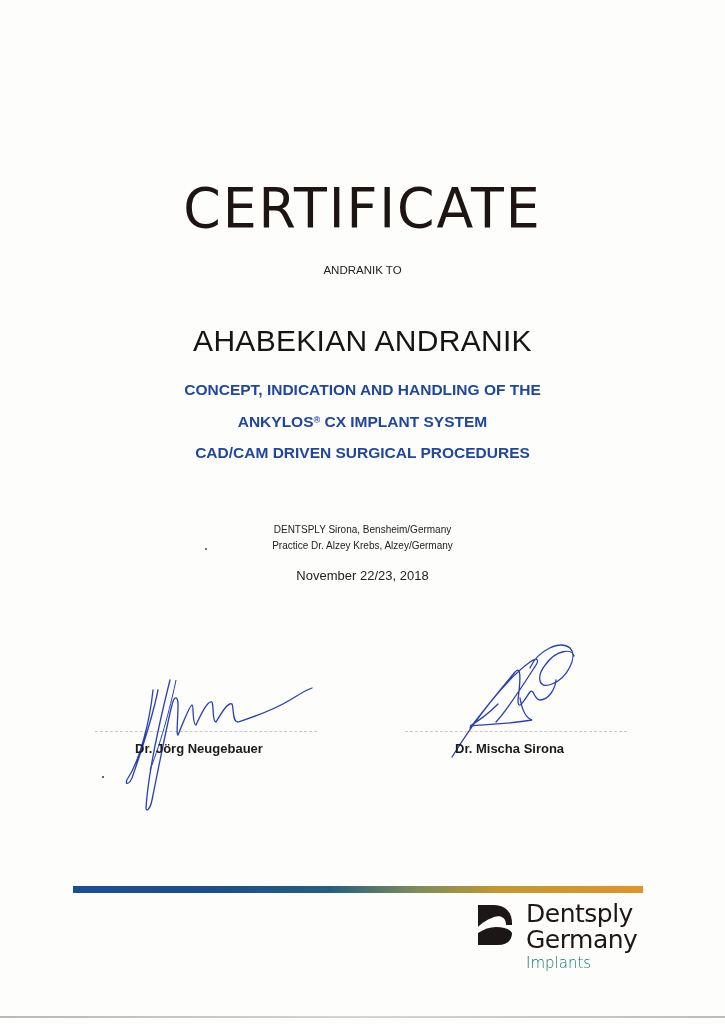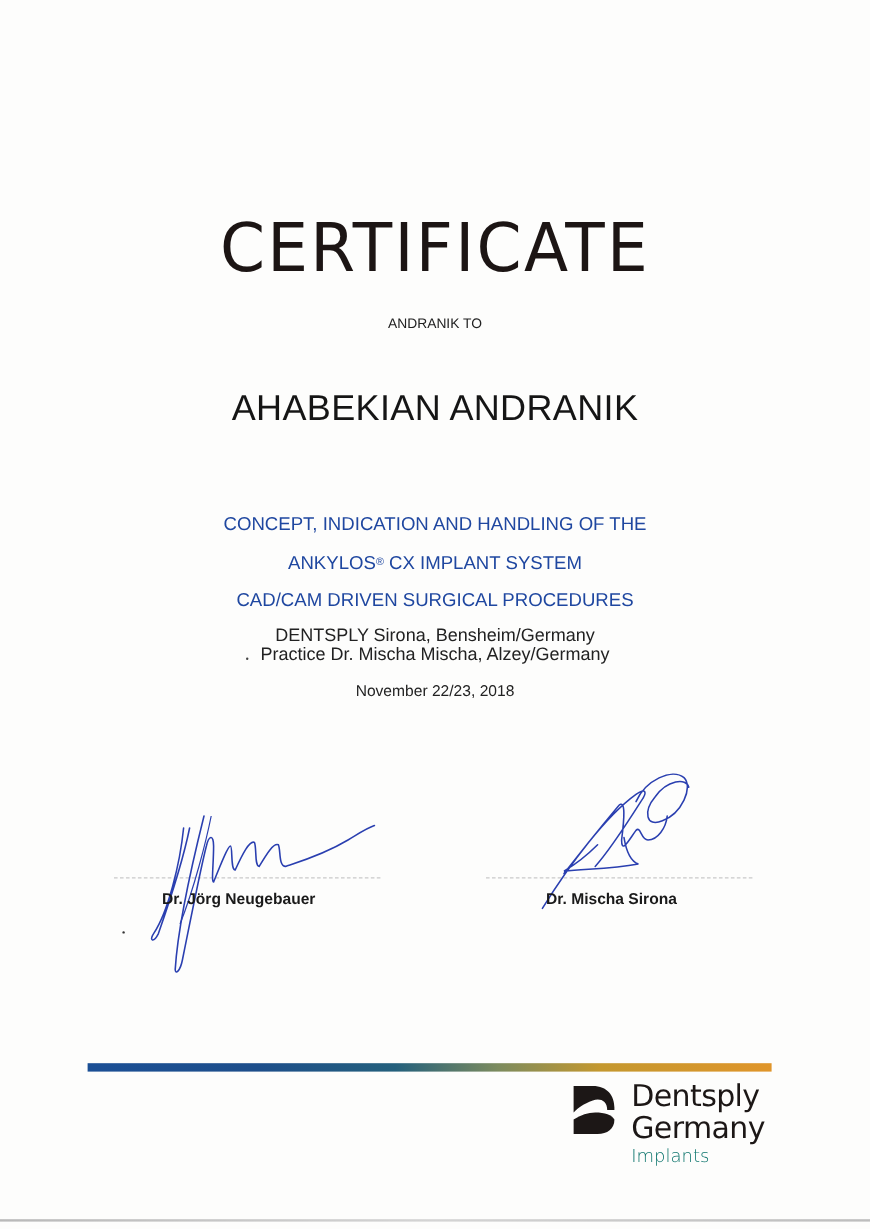--- a/index.html
+++ b/index.html
@@ -13,26 +13,26 @@
     .center { left: 0; width: 725px; text-align: center; }
 
     .title {
       top: 176px; font-size: 56px; letter-spacing: 2px; font-weight: 400;
       color: #1c1514; line-height: 64px;
       font-family: "DejaVu Sans", sans-serif;
       transform: scaleX(0.96);
     }
     .awarded { top: 264px; font-size: 11.5px; color: #222; }
     .recipient { top: 323px; font-size: 30px; color: #151515; line-height: 36px; letter-spacing: 0.3px; }
-    .course { font-size: 15.5px; font-weight: 400; color: #1f47a0; line-height: 20px; margin-top: 48px; }
+    .course { font-size: 15.5px; font-weight: 700; color: #1f47a0; line-height: 20px; }
     .course sup { font-size: 9px; vertical-align: top; position: relative; top: -2px; }
     .c1 { top: 380px; }
     .c2 { top: 412px; }
     .c3 { top: 443px; }
-    .loc { font-size: 15px; color: #222; line-height: 16px; }
+    .loc { font-size: 10px; color: #222; line-height: 16px; }
     .l1 { top: 522px; }
     .l2 { top: 538px; }
     .date { top: 568px; font-size: 13px; color: #222; }
 
     .sigline {
       top: 731px; height: 0; border-top: 1px dashed #c9c9c9;
     }
     .signame { font-size: 13px; font-weight: 700; color: #1a1a1a; }
     .sigsvg { position: absolute; overflow: visible; }
 
@@ -54,21 +54,21 @@
 
 <div class="abs center title">CERTIFICATE</div>
 <div class="abs center awarded">ANDRANIK TO</div>
 <div class="abs center recipient">AHABEKIAN ANDRANIK</div>
 
 <div class="abs center course c1">CONCEPT, INDICATION AND HANDLING OF THE</div>
 <div class="abs center course c2"><span>ANKYLOS</span><sup>®</sup><span> CX IMPLANT SYSTEM</span></div>
 <div class="abs center course c3">CAD/CAM DRIVEN SURGICAL PROCEDURES</div>
 
 <div class="abs center loc l1">DENTSPLY Sirona, Bensheim/Germany</div>
-<div class="abs center loc l2">Practice Dr. Mischa Mischa, Alzey/Germany</div>
+<div class="abs center loc l2">Practice Dr. Alzey Krebs, Alzey/Germany</div>
 <div class="abs speck" style="left:205px; top:548px;"></div>
 <div class="abs center date">November 22/23, 2018</div>
 
 <div class="abs sigline" style="left:95px; width:222px;"></div>
 <svg class="sigsvg" style="left:0; top:0;" width="725" height="1024">
   <path d="M153 690 C150 720,140 760,128 778 C124 784,128 786,132 778 C140 755,152 720,158 690 M170 680 C160 720,148 775,146 808 C146 812,150 810,152 800 C160 760,168 720,172 705 C174 696,178 695,178 705 C178 720,176 735,178 735 C184 720,190 705,192 705 C194 705,192 725,196 725 C202 712,208 700,212 702 C214 706,212 722,216 722 C222 712,228 702,232 704 C234 708,232 722,238 722 C250 718,270 712,290 700 C300 694,306 690,312 688" fill="none" stroke="#2a3fb0" stroke-width="1.3" stroke-linecap="round"></path>
   <path d="M176 680 C172 700,162 740,150 770" fill="none" stroke="#2a3fb0" stroke-width="1"></path>
   <circle cx="103" cy="777" r="1" fill="#333"></circle>
 </svg>
 <div class="abs signame" style="left:135px; top:741px;">Dr. Jörg Neugebauer</div>

